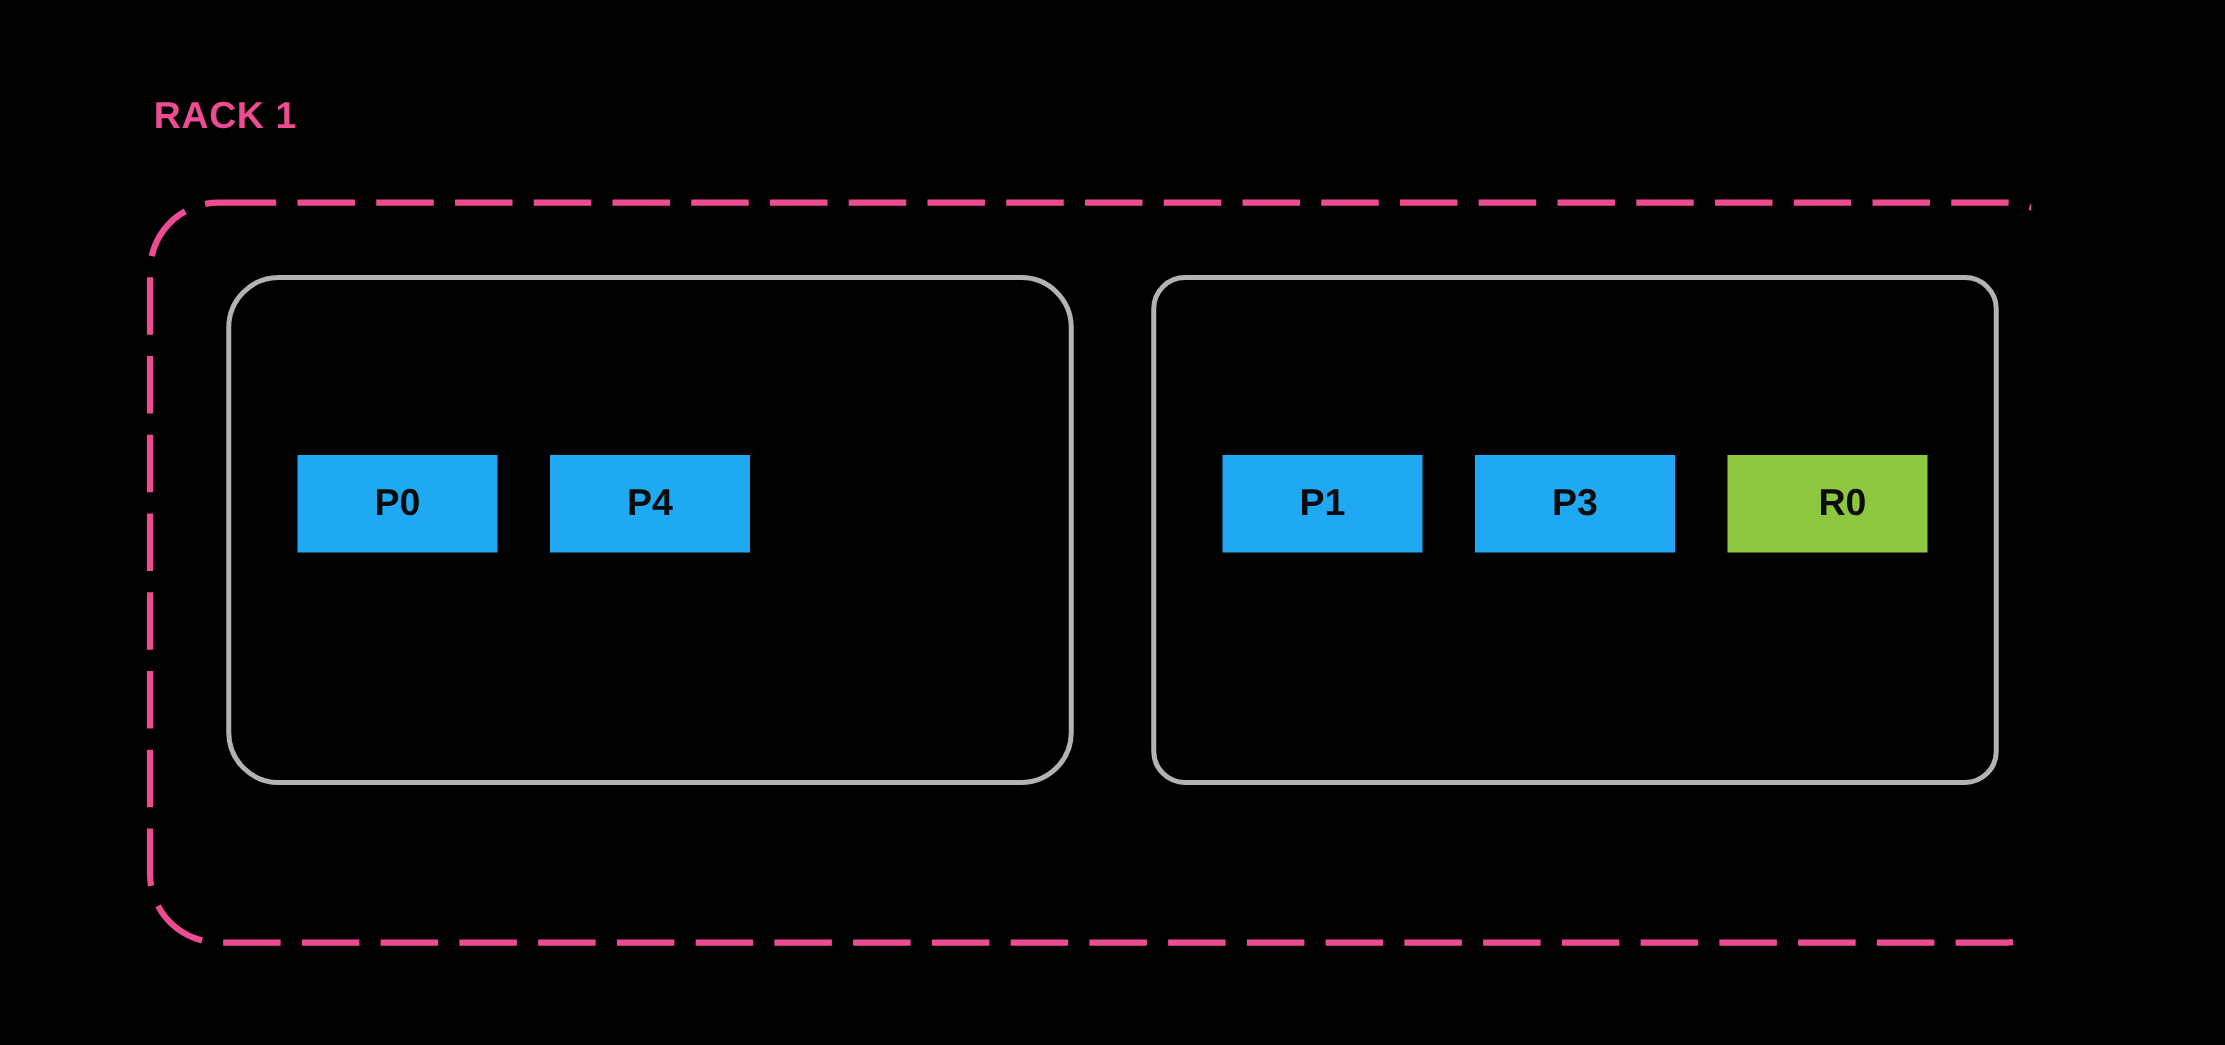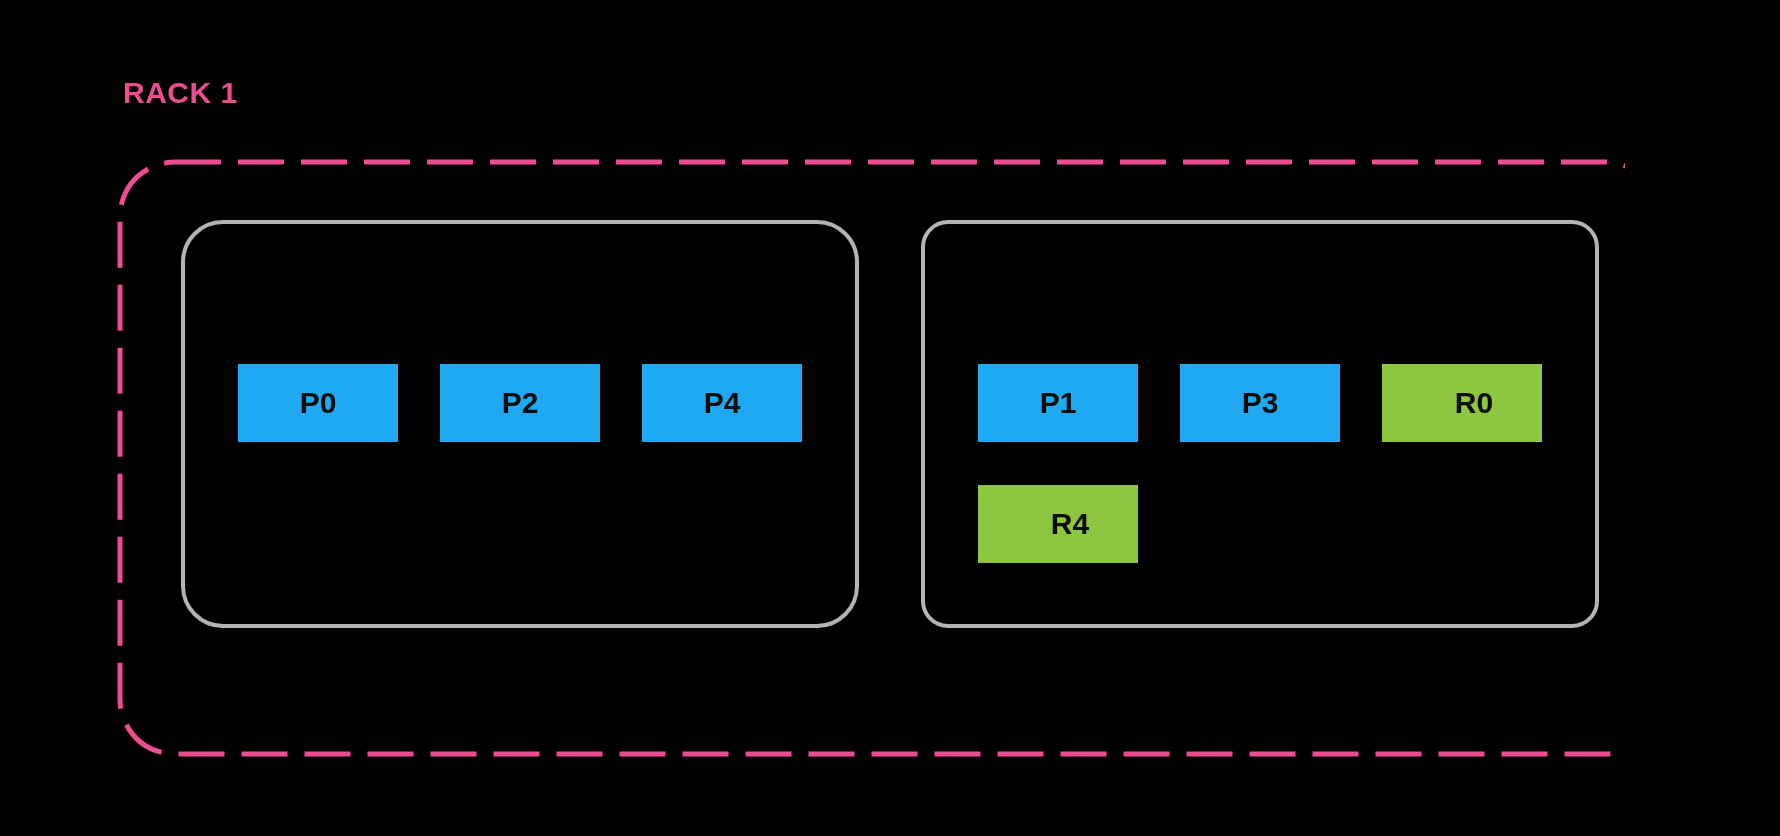--- a/index.html
+++ b/index.html
@@ -81,31 +81,29 @@
 
   <div class="rack-label">RACK 1</div>
 
   <svg class="rack-outline" viewBox="0 0 1546 598" xmlns="http://www.w3.org/2000/svg" aria-hidden="true">
     <rect x="3" y="3" width="1540" height="592" rx="55" ry="55"></rect>
   </svg>
 
   <div class="node node-left">
     <div class="shard-row">
       <div class="shard" data-type="primary">P0</div>
-      <div class="shard" data-type="primary">P2</div>
       <div class="shard" data-type="primary">P4</div>
     </div>
     <div class="shard-row">
     </div>
   </div>
 
   <div class="node node-right">
     <div class="shard-row">
       <div class="shard" data-type="primary">P1</div>
       <div class="shard" data-type="primary">P3</div>
       <div class="shard" data-type="replica">R0</div>
     </div>
     <div class="shard-row">
-      <div class="shard" data-type="replica">R4</div>
     </div>
   </div>
 
 </div>
 
 </body></html>

